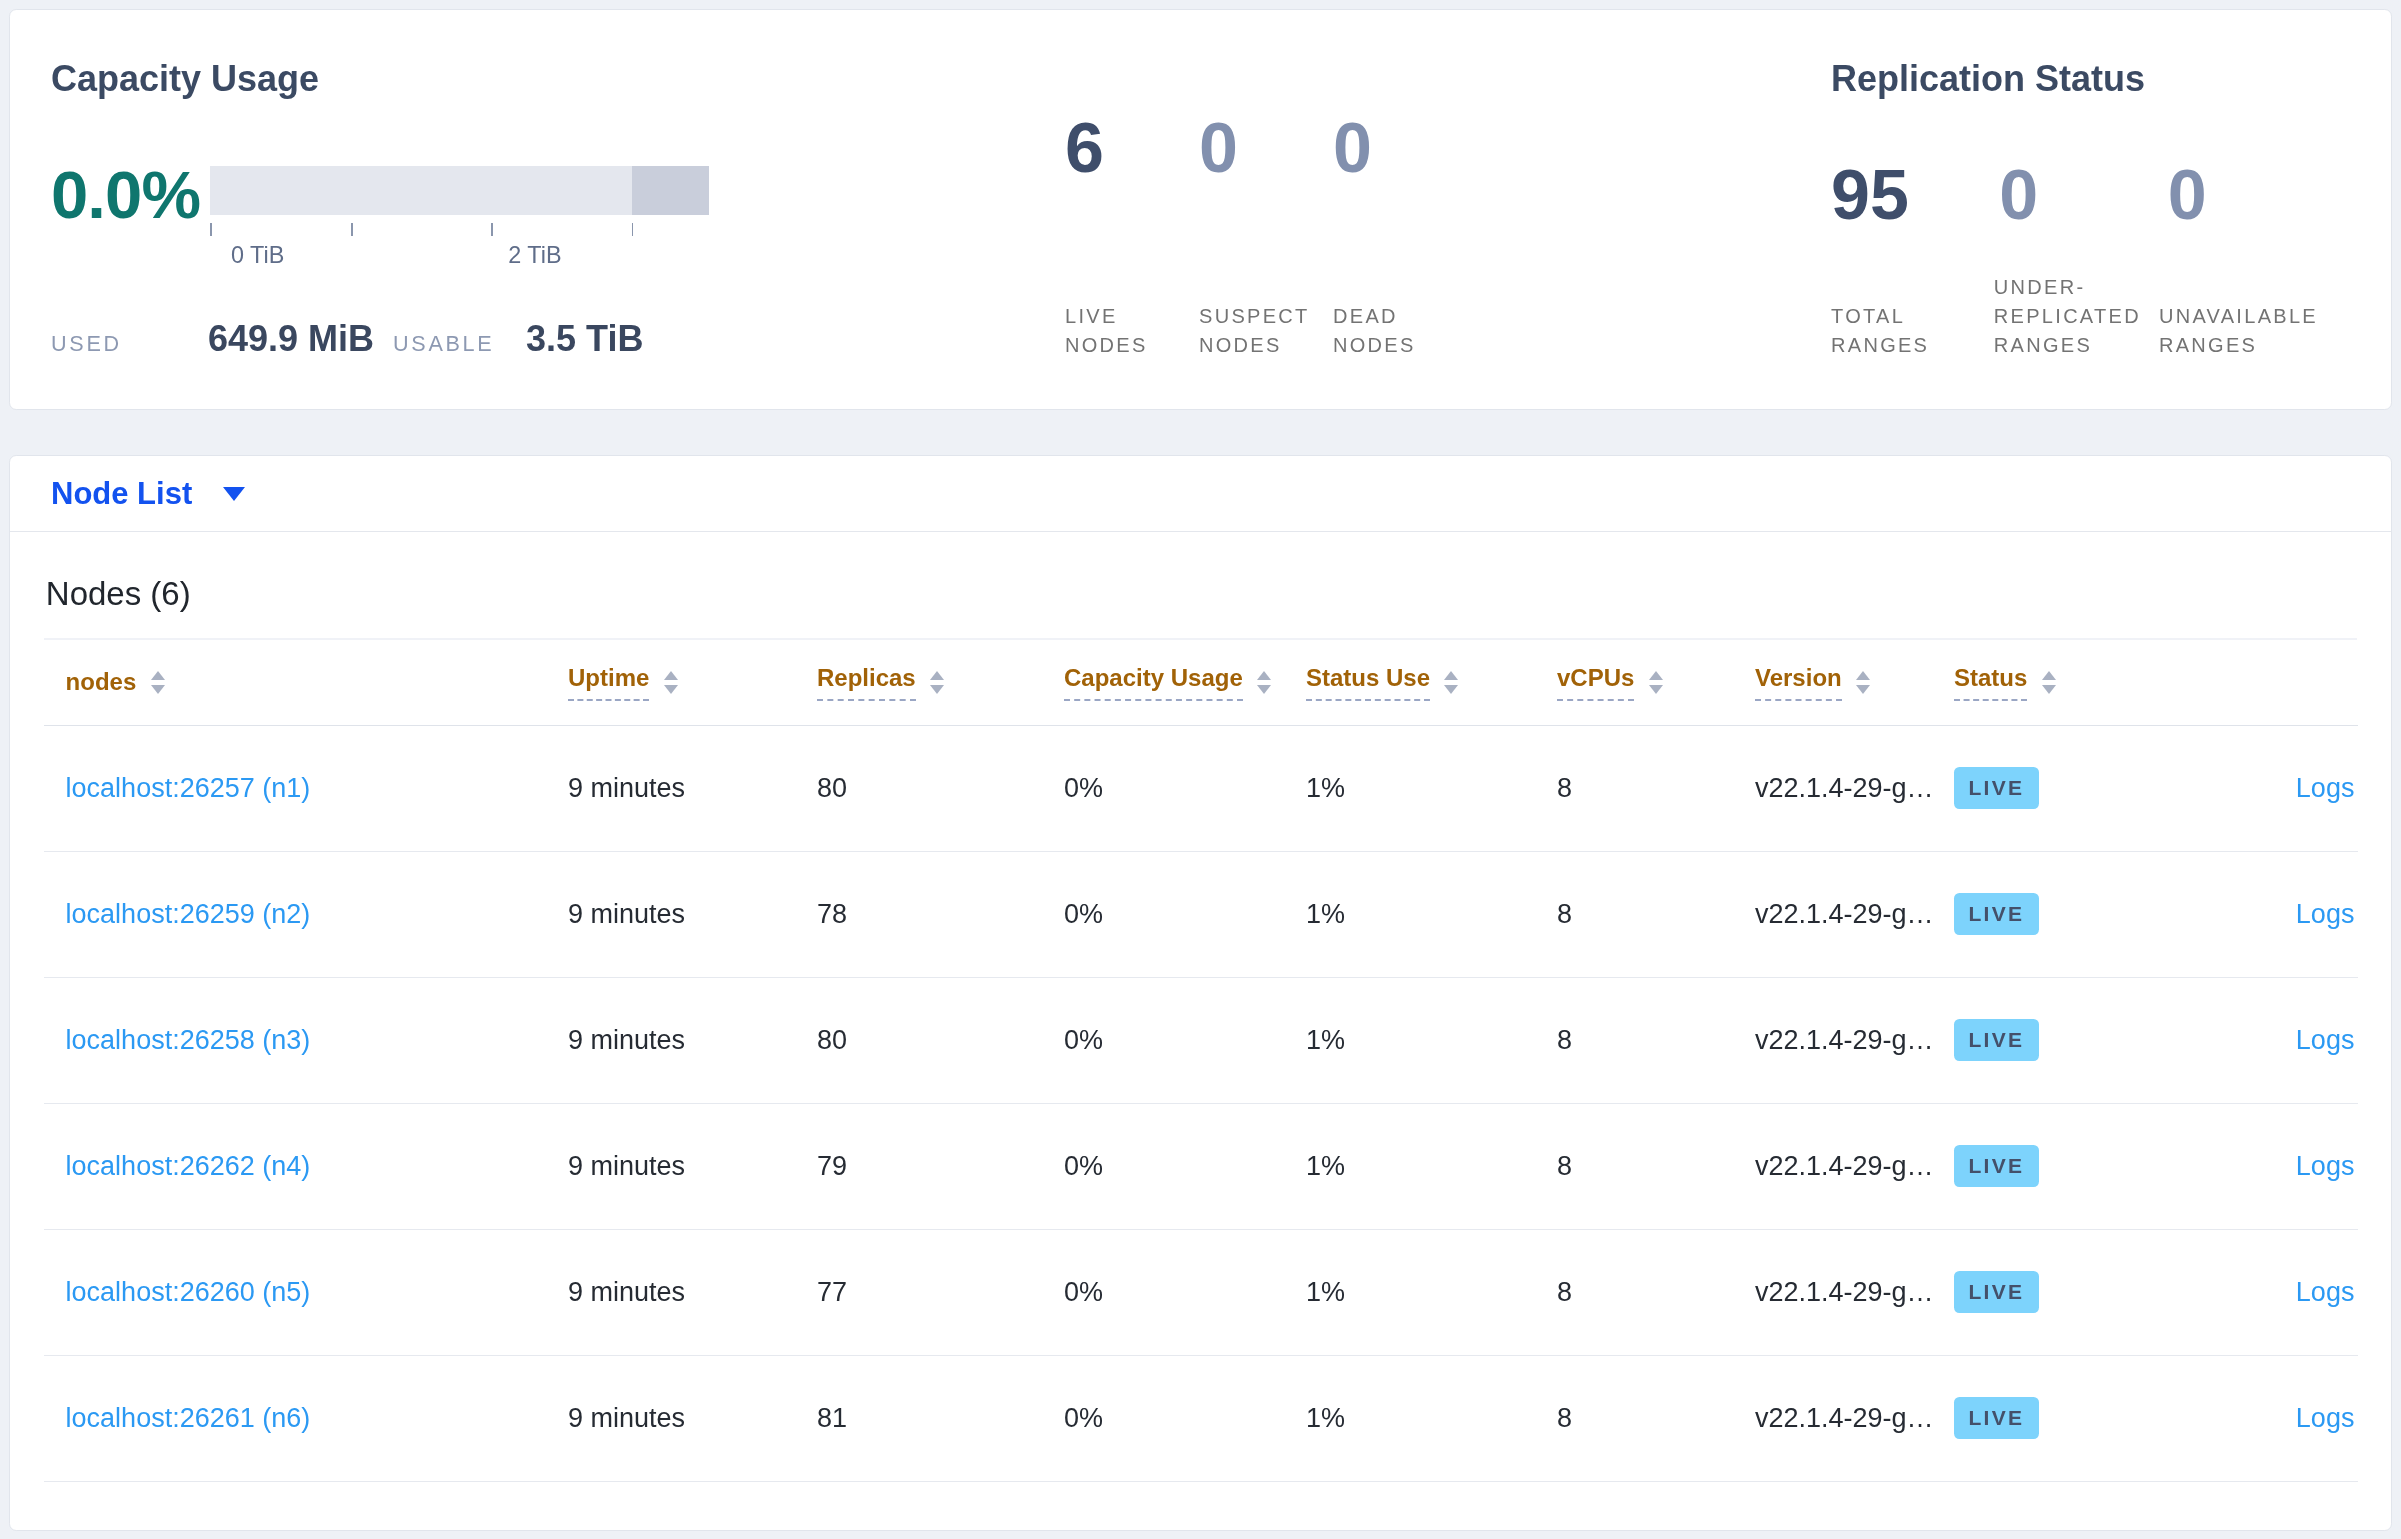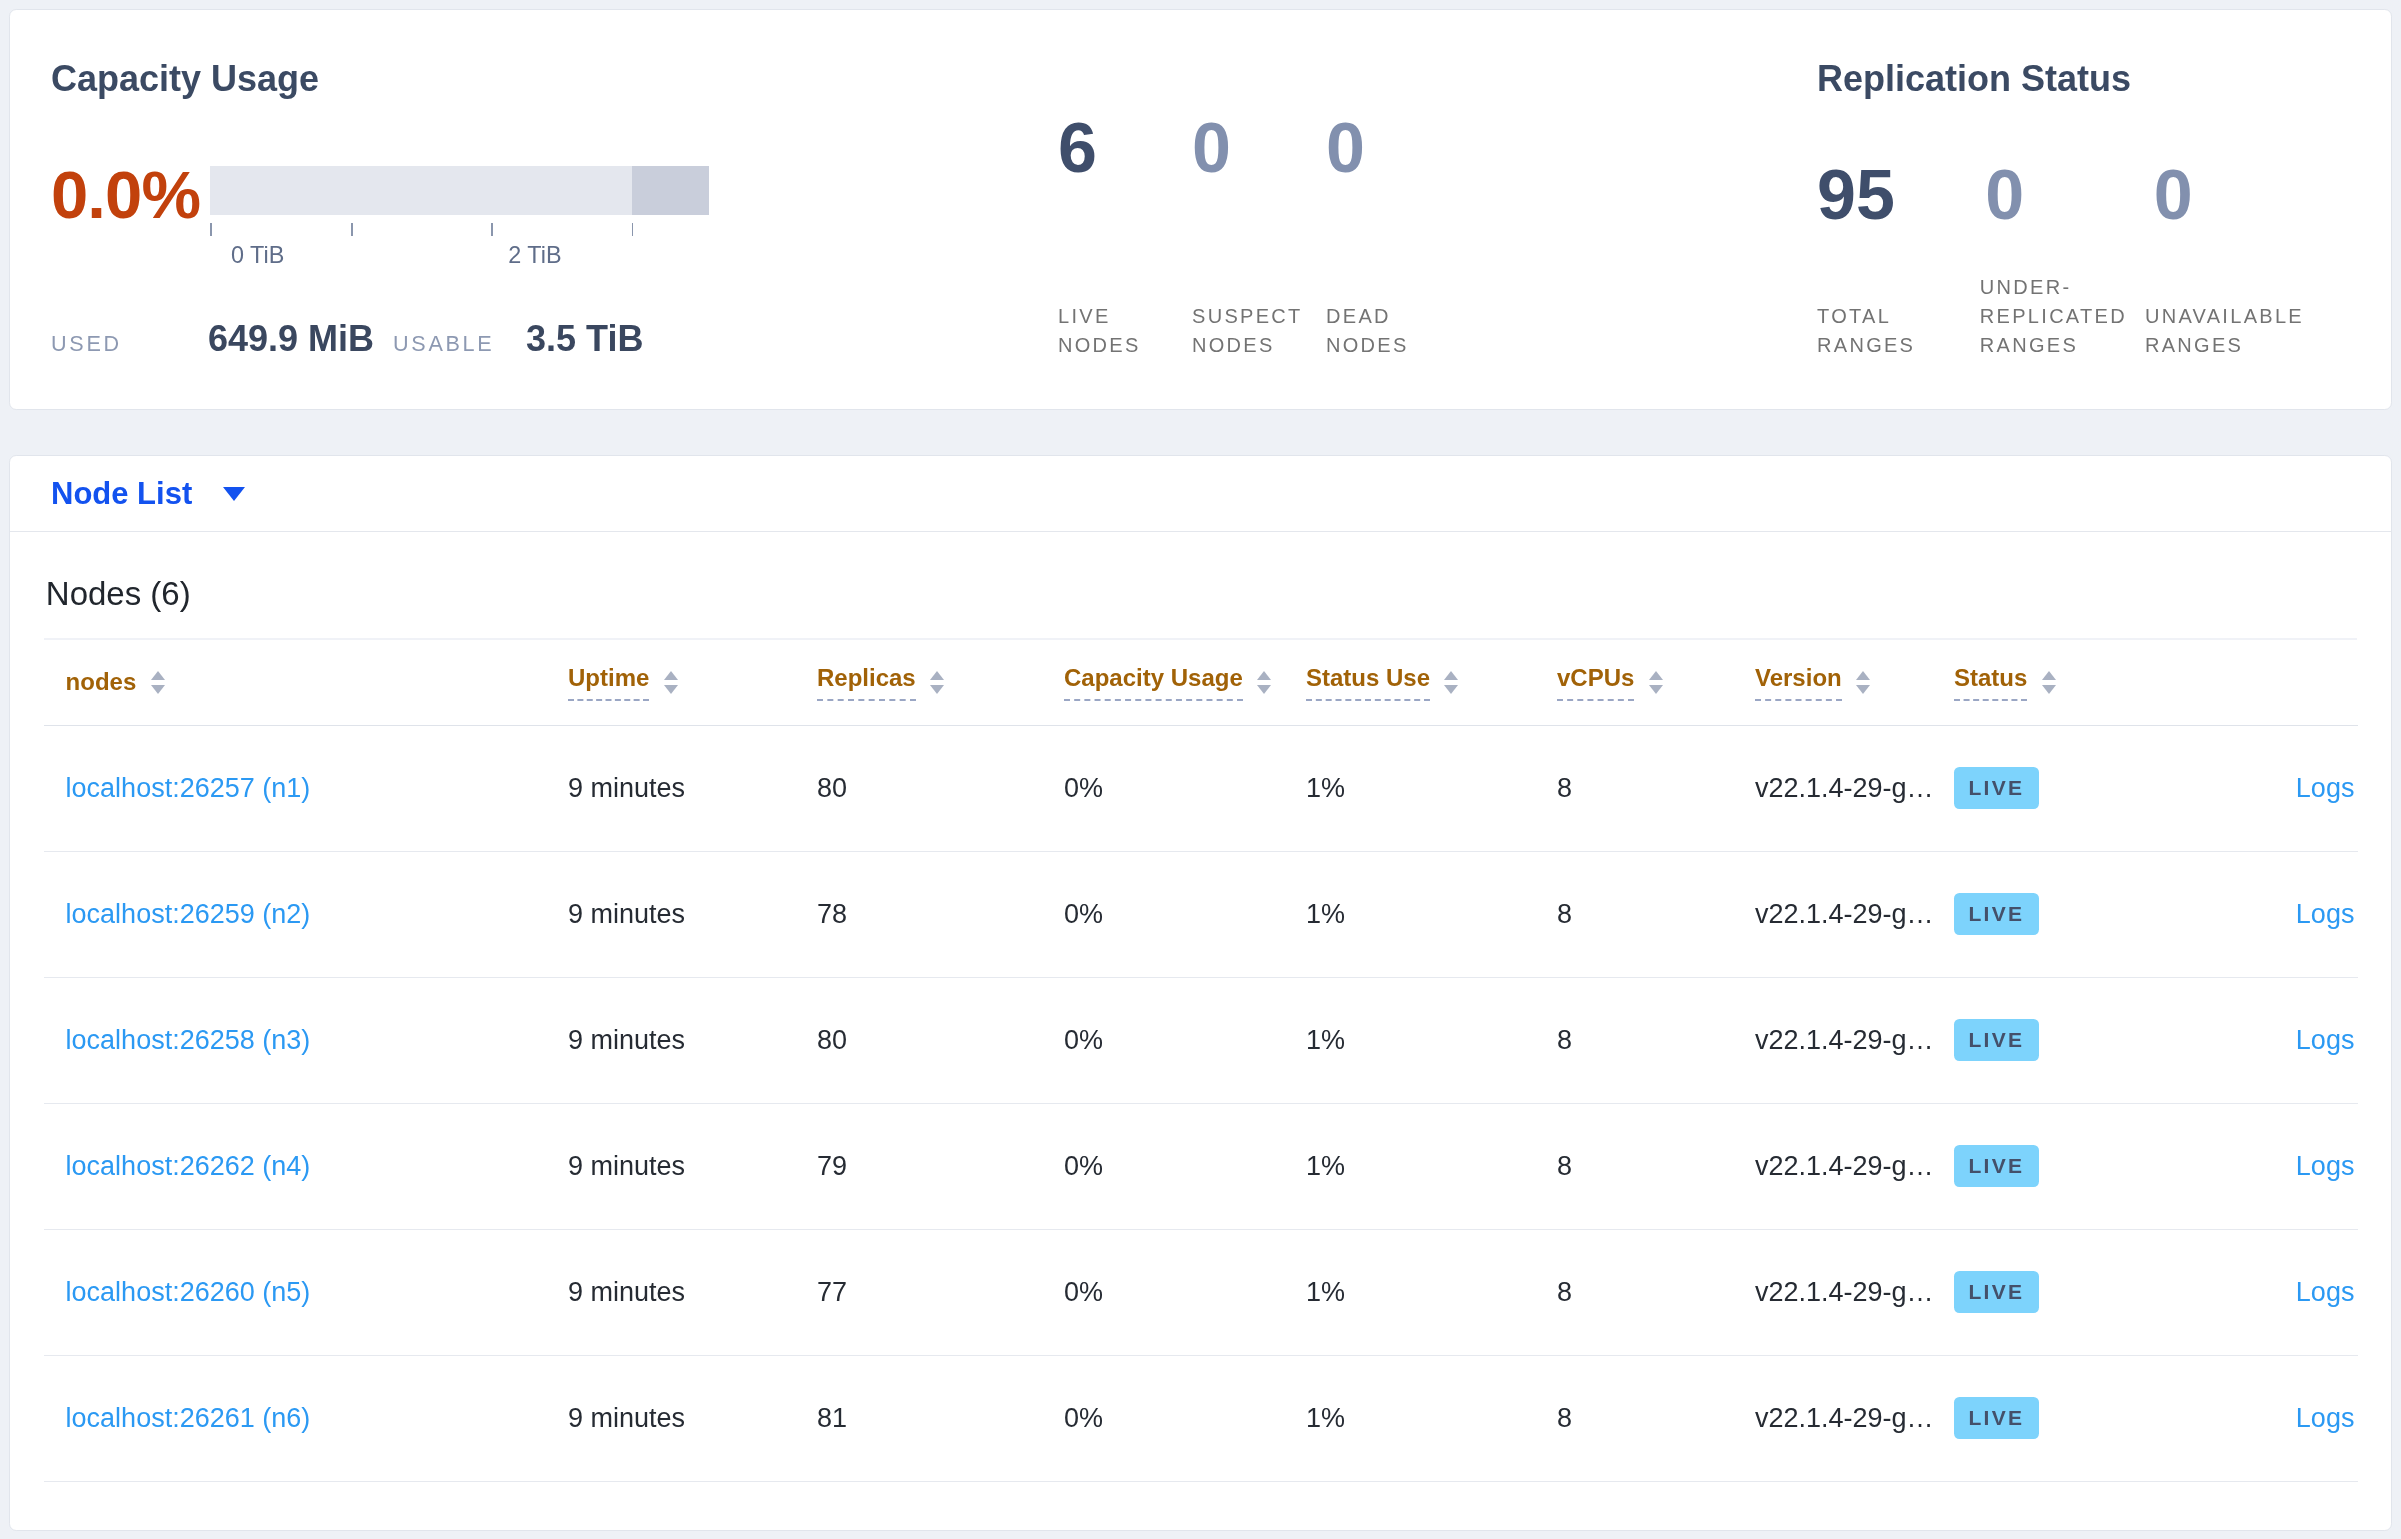--- a/index.html
+++ b/index.html
@@ -7,40 +7,41 @@
   body {
     background:#eef1f6;
     font-family:"Liberation Sans", sans-serif;
     color:#262b33;
     padding:9px;
   }
   .card {
     background:#fff;
     border:0.9px solid #e1e5ec;
     border-radius:7.2px;
+    gap:7px;
   }
 
   
   .summary {
     height:401px;
     display:flex;
     padding:45px 41px 49px 41px;
     margin-bottom:45px;
   }
   .sumcol { display:flex; flex-direction:column; }
   .sumcol h2 {
     font-size:36px; font-weight:600; color:#3b4a63; line-height:47px;
   }
   .col-capacity { width:658px; }
   .col-nodestatus { width:424px; margin-left:349px; }
   .col-replication { width:505px; margin-left:335px; }
 
   .cap-row { display:flex; margin-top:59px; align-items:flex-start; }
   .cap-pct {
-    width:159px; font-size:67px; font-weight:600; color:#c2410c; line-height:67px;
+    width:159px; font-size:67px; font-weight:600; color:#0f766e; line-height:67px;
     letter-spacing:-0.9px;
   }
   .gauge { width:499px; position:relative; margin-top:5.4px; }
   .gauge-track {
     position:relative; height:49px; background:#e4e7ee; overflow:hidden;
   }
   .gauge-seg {
     position:absolute; top:0; bottom:0; left:84.5%; right:0; background:#c9cedb;
   }
   .gauge-axis { position:relative; height:54px; }

